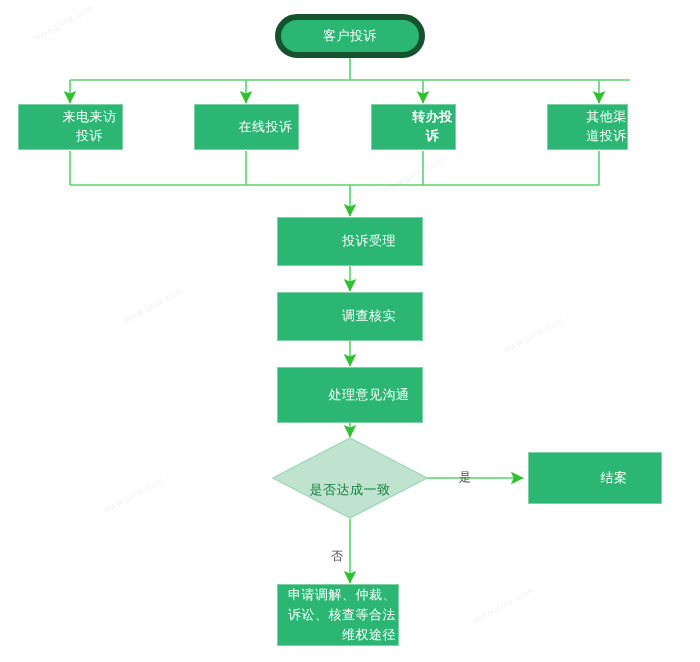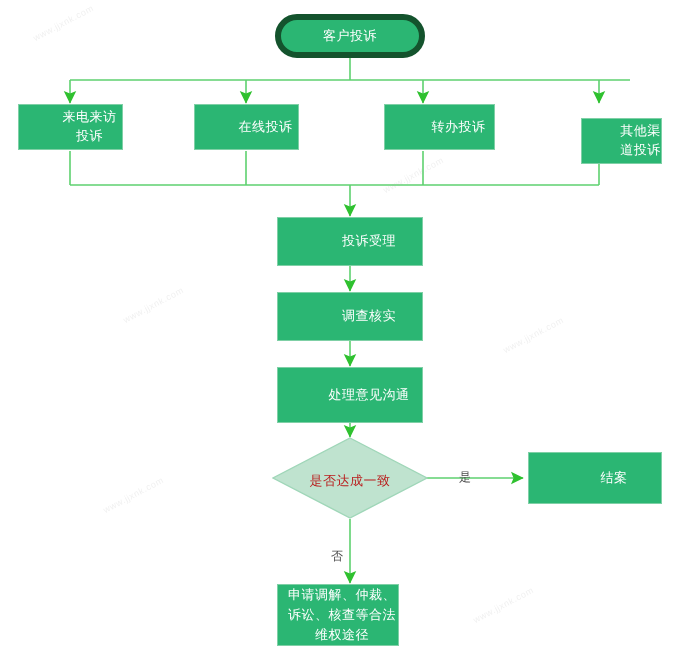--- a/index.html
+++ b/index.html
@@ -44,45 +44,45 @@
     border: 1px solid #7fd0a6;
     padding-left: 38px;
   }
   .node.terminator {
     background: #2bb673;
     border: 6px solid #14532d;
     border-radius: 24px;
   }
   .node.multiline {
     justify-content: flex-start;
-    text-align: center;
+    text-align: right;
     padding-left: 10px;
     line-height: 1.55;
   }
   .decision-wrap {
     position: absolute;
     z-index: 3;
   }
   .decision-shape {
     position: absolute;
     left: 0;
     top: 0;
     width: 100%;
     height: 100%;
   }
   .decision-label {
     position: absolute;
     left: 0;
-    top: 3px;
+    top: 12px;
     width: 100%;
     height: 100%;
     display: flex;
     align-items: center;
     justify-content: center;
-    color: #b91c1c;
+    color: #15803d;
     font-size: 13px;
     letter-spacing: 0.5px;
   }
   .edge-label {
     position: absolute;
     color: #4a4a4a;
     font-size: 12px;
     z-index: 4;
     white-space: nowrap;
   }
@@ -151,25 +151,25 @@
   </div>
 
   <div class="node process" style="left:18px; top:104px; width:105px; height:46px;">
     <span>来电来访投诉</span>
   </div>
 
   <div class="node process" style="left:194px; top:104px; width:105px; height:46px;">
     <span>在线投诉</span>
   </div>
 
-  <div class="node process" style="left:384px; top:104px; width:111px; height:46px;">
+  <div class="node process" style="left:371px; top:104px; width:85px; height:46px;font-weight:bold;">
     <span>转办投诉</span>
   </div>
 
-  <div class="node process" style="left:547px; top:118px; width:81px; height:46px;margin-left:34px;">
+  <div class="node process" style="left:547px; top:104px; width:81px; height:46px;">
     <span>其他渠道投诉</span>
   </div>
 
   <div class="node process" style="left:277px; top:217px; width:146px; height:49px;">
     <span>投诉受理</span>
   </div>
 
   <div class="node process" style="left:277px; top:292px; width:146px; height:49px;">
     <span>调查核实</span>
   </div>

